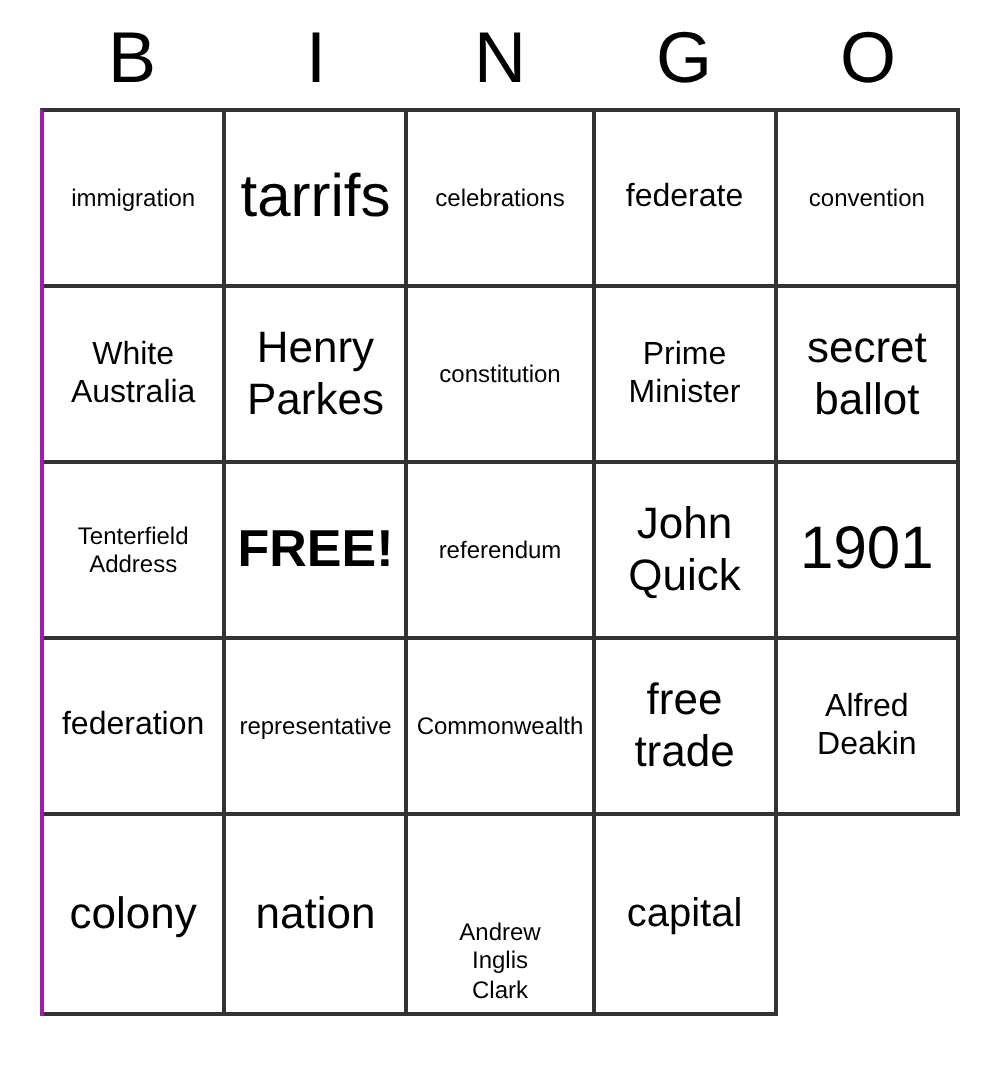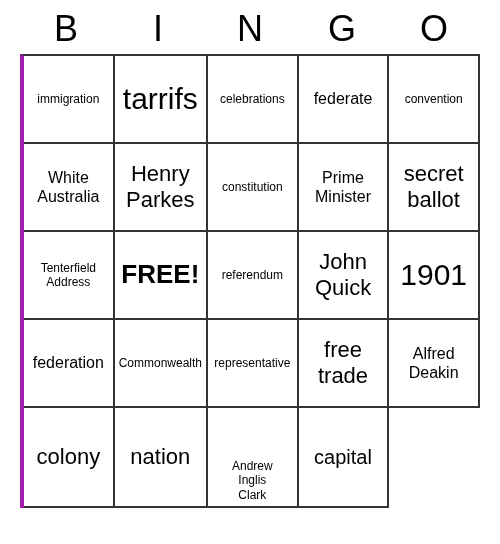--- a/index.html
+++ b/index.html
@@ -25,21 +25,21 @@
     .bingo-letter {
       width: 80px;
       text-align: center;
       font-size: 36px;
       font-weight: normal;
     }
     .bingo-grid {
       display: grid;
       grid-template-columns: repeat(5, 1fr);
       width: 460px;
-      border-left: 4px solid #a21caf;
+      border-left: 2px solid #a21caf;
       border-top: 2px solid #333;
     }
     .bingo-cell {
       border-right: 2px solid #333;
       border-bottom: 2px solid #333;
       min-height: 88px;
       display: flex;
       align-items: center;
       justify-content: center;
       text-align: center;
@@ -109,24 +109,24 @@
       <span style="font-size: 22px; white-space: pre-line;">John
 Quick</span>
     </div>
     <div class="bingo-cell">
       <span style="font-size: 30px; white-space: pre-line;">1901</span>
     </div>
     <div class="bingo-cell">
       <span style="font-size: 16px; white-space: pre-line;">federation</span>
     </div>
     <div class="bingo-cell">
-      <span style="font-size: 12px; white-space: pre-line;">Commonwealth</span>
+      <span style="font-size: 12px; white-space: pre-line;">representative</span>
     </div>
     <div class="bingo-cell">
-      <span style="font-size: 12px; white-space: pre-line;">representative</span>
+      <span style="font-size: 12px; white-space: pre-line;">Commonwealth</span>
     </div>
     <div class="bingo-cell">
       <span style="font-size: 22px; white-space: pre-line;">free
 trade</span>
     </div>
     <div class="bingo-cell">
       <span style="font-size: 16px; white-space: pre-line;">Alfred
 Deakin</span>
     </div>
     <div class="bingo-cell">

